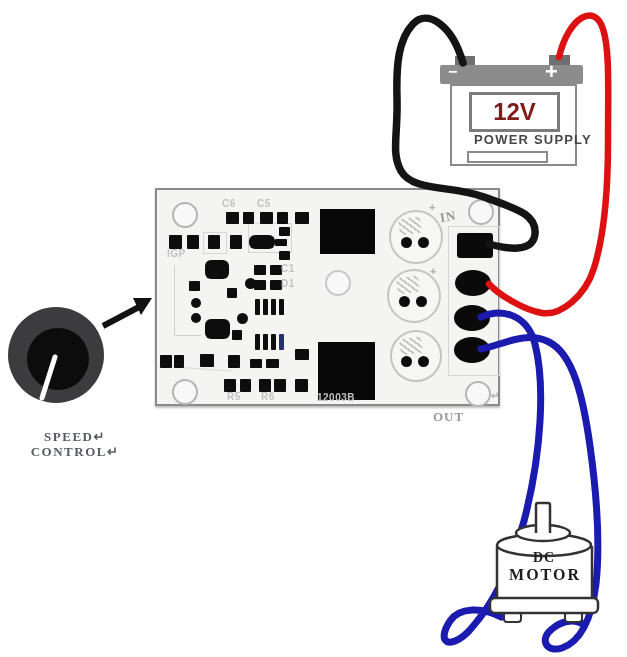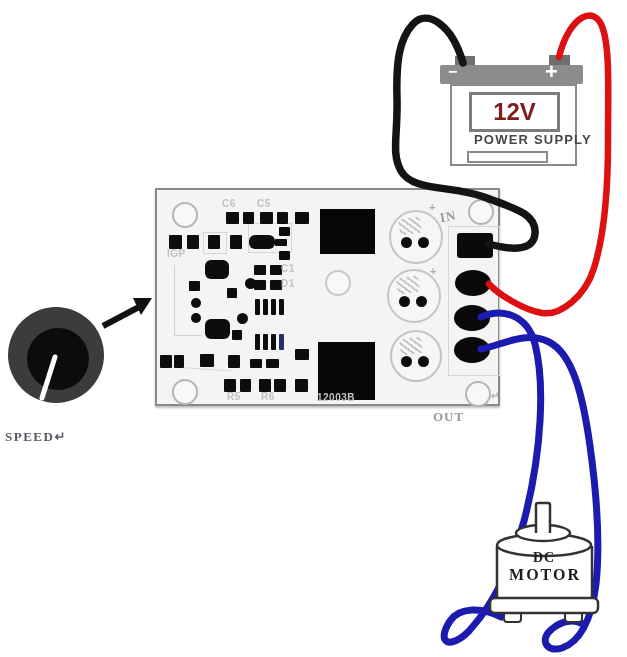--- a/index.html
+++ b/index.html
@@ -2,21 +2,21 @@
 <html><head>
 <meta charset="utf-8">
 <style>
   html,body{margin:0;padding:0;background:#fff;}
   #stage{position:relative;width:627px;height:657px;background:#ffffff;overflow:hidden;
          font-family:"Liberation Sans",sans-serif;}
   .abs{position:absolute;}
   
   #knob-outer{left:8px;top:307px;width:96px;height:96px;border-radius:50%;background:#3c3c3e;}
   #knob-inner{left:19px;top:21px;width:62px;height:62px;border-radius:50%;background:#0c0c0c;}
-  #knob-label{left:5px;top:429px;width:140px;
+  #knob-label{left:5px;top:429px;width:140px;text-align:center;
               font-family:"Liberation Serif",serif;font-weight:bold;font-size:13px;
               letter-spacing:1.5px;line-height:15px;color:#565b62;}
   
   #battery{left:440px;top:55px;width:143px;height:112px;}
   #bat-lid{left:0;top:10px;width:143px;height:19px;background:#8c8c8c;border-radius:2px;}
   #bat-tab-neg{left:15px;top:1px;width:20px;height:10px;background:#6f6f6f;}
   #bat-tab-pos{left:109px;top:0;width:21px;height:11px;background:#6f6f6f;}
   #bat-minus{left:8px;top:9px;width:20px;color:#fff;font-weight:bold;font-size:16px;line-height:16px;}
   #bat-plus{left:105px;top:6px;width:24px;color:#fff;font-weight:bold;font-size:22px;line-height:22px;}
   #bat-body{left:10px;top:29px;width:123px;height:78px;background:#fff;border:2px solid #8a8a8a;}
@@ -47,20 +47,21 @@
 </head>
 <body>
 
 <div id="stage">
 
   <div class="abs" id="knob-outer">
     <div class="abs" id="knob-inner"></div>
   </div>
   <div class="abs" id="knob-label">
     <div>SPEED↵</div>
+    <div>CONTROL↵</div>
   </div>
 
   <div class="abs" id="battery">
     <div class="abs" id="bat-tab-neg"></div>
     <div class="abs" id="bat-tab-pos"></div>
     <div class="abs" id="bat-lid"></div>
     <div class="abs" id="bat-minus">−</div>
     <div class="abs" id="bat-plus">+</div>
     <div class="abs" id="bat-body"></div>
     <div class="abs" id="bat-12v">12V</div>

